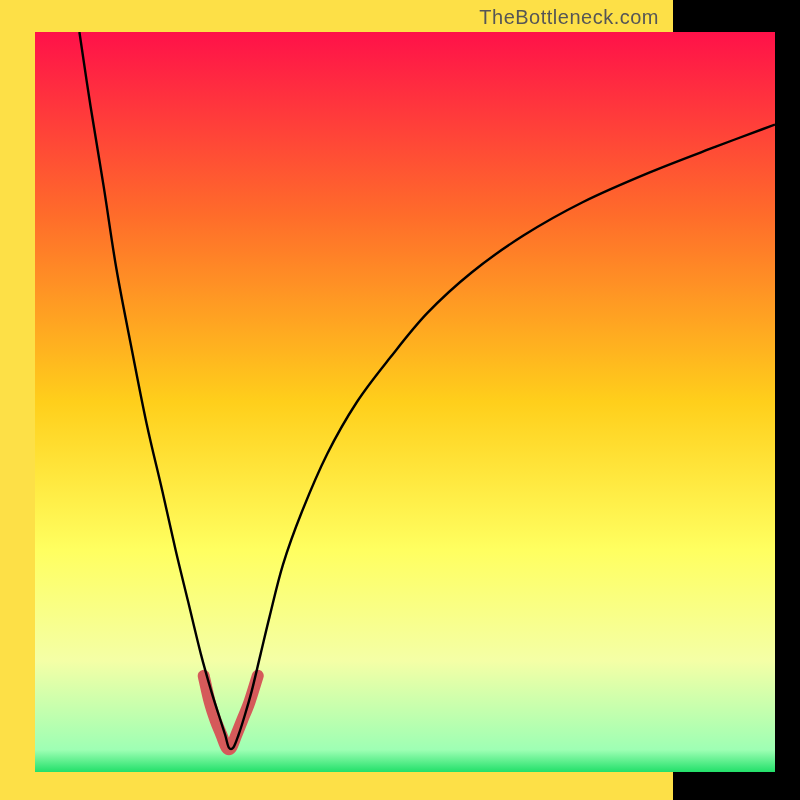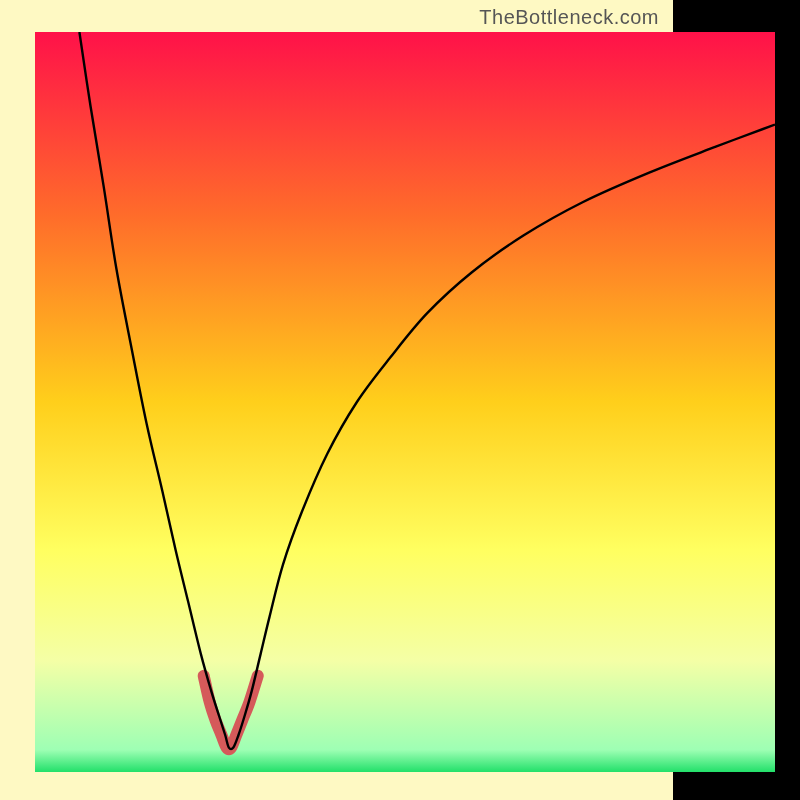--- a/index.html
+++ b/index.html
@@ -9,21 +9,21 @@
     height: 800px;
     background: #000;
     overflow: hidden;
   }
   .frame {
     position: absolute;
     left: 0;
     top: 0;
     width: 673px;
     height: 800px;
-    background: #fef9c3;
+    background: #fde047;
   }
   .watermark {
     position: absolute;
     top: 6px;
     right: 14px;
     font-family: Arial, Helvetica, sans-serif;
     font-size: 20px;
     color: #565656;
     letter-spacing: 0.5px;
     text-align: right;

